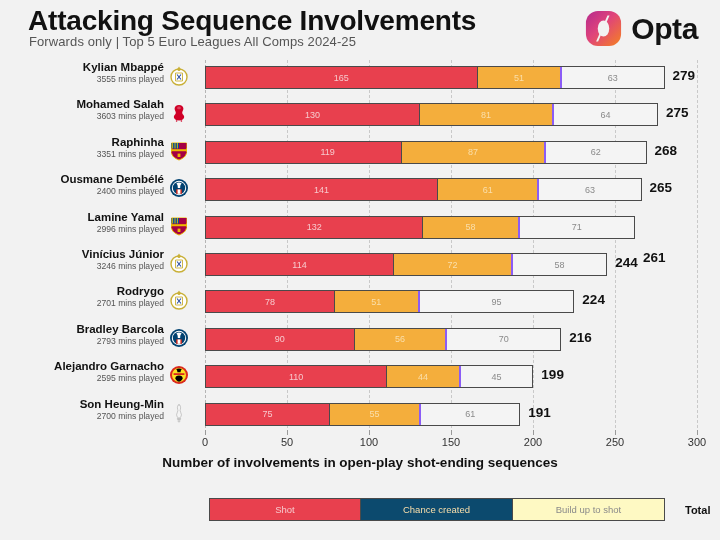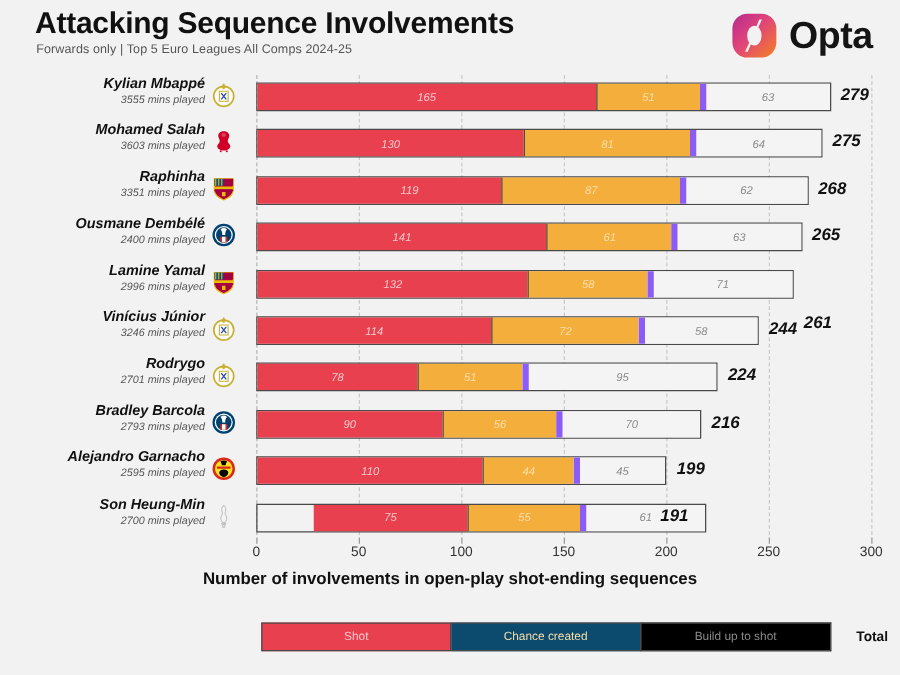--- a/index.html
+++ b/index.html
@@ -9,33 +9,33 @@
     font-family:"Liberation Sans","DejaVu Sans",sans-serif;
     color:#1a1a1a;
     position:relative;
   }
   .chart-root{position:relative;width:720px;height:540px;}
 
   
   .header{position:absolute;left:0;top:0;width:720px;height:58px;}
   .title{
     position:absolute;left:28px;top:5px;
-    font-size:24px;font-weight:bold;letter-spacing:-0.2px;color:#111;
+    font-size:28px;font-weight:bold;letter-spacing:-0.2px;color:#111;
     white-space:nowrap;
   }
   .subtitle{
     position:absolute;left:29px;top:34px;
-    font-size:10px;color:#555;white-space:nowrap;letter-spacing:0.1px;
+    font-size:13px;color:#555;white-space:nowrap;letter-spacing:0.1px;
   }
   .logo-wrap{position:absolute;right:22px;top:10px;display:flex;align-items:center;gap:9px;}
   .logo-mark{width:37px;height:37px;display:block;}
   .logo-text{font-size:30px;font-weight:bold;color:#141414;letter-spacing:-0.4px;}
 
   
-  .plot{position:absolute;left:0;top:58px;width:720px;height:380px;font-style:italic;}
+  .plot{position:absolute;left:0;top:58px;width:720px;height:380px;}
   .gridlines{position:absolute;left:0;top:0;width:720px;height:372px;}
   .gridline{
     position:absolute;top:2px;width:0;height:368px;
     border-left:1px dashed #c9c9c9;
   }
   .gridline.zero{border-left:1px dashed #b5b5b5;}
 
   .row{position:absolute;left:0;width:720px;height:37.4px;}
   .names{
     position:absolute;right:556px;top:2px;width:150px;text-align:right;
@@ -52,21 +52,21 @@
     display:flex;align-items:stretch;
     border:1px solid #4a4a4a;box-sizing:content-box;
   }
   .seg{
     position:relative;height:100%;
     display:flex;align-items:center;justify-content:center;
     font-size:9px;overflow:hidden;box-sizing:border-box;
   }
   .seg.shot{background:#e8404e;color:#f7c9cd;}
   .seg.chance{background:#f4ae3c;color:#fadfab;border-left:1px solid #4a4a4a;}
-  .seg.build{background:#f4f4f4;color:#8a8a8a;border-left:5px solid #8b5cf6;}
+  .seg.build{background:#f4f4f4;color:#8a8a8a;border-left:2px solid #8b5cf6;}
   .total{
     position:absolute;top:9px;
     font-size:13.5px;font-weight:bold;color:#111;white-space:nowrap;
   }
 
   
   .axis{position:absolute;left:0;top:430px;width:720px;height:40px;}
   .tick{
     position:absolute;top:0;width:0;height:5px;border-left:1px solid #9a9a9a;
   }
@@ -80,21 +80,21 @@
   }
 
   
   .legend{position:absolute;left:209px;top:498px;height:23px;display:flex;align-items:stretch;}
   .lgitem{
     display:flex;align-items:center;justify-content:center;
     font-size:9.5px;border:1px solid #4a4a4a;box-sizing:border-box;
   }
   .lgitem.shot{background:#e8404e;color:#f7c9cd;width:152px;}
   .lgitem.chance{background:#0c4a6e;color:#fadfab;width:152px;border-left:none;}
-  .lgitem.build{background:#000000;color:#8a8a8a;width:152px;border-left:none;}
+  .lgitem.build{background:#fef9c3;color:#8a8a8a;width:152px;border-left:none;}
   .lgtotal{
     margin-left:9px;display:flex;align-items:center;
     font-size:11px;font-weight:bold;color:#111;
   }
 </style>
 </head>
 <body>
 
 <div class="chart-root">
 
@@ -331,21 +331,21 @@
             <div class="pmins">2700 mins played</div>
           </div>
           <div class="badge">
             <svg width="22" height="22" viewBox="0 0 22 22">
               <path d="M11 2.2 c1.1 1.1 1.6 2.3 1.6 3.6 c0 1.1-.5 1.9-.5 2.9 c0 1.4 1.3 2.3 1.3 3.9 c0 1.9-1.2 3.2-2.4 3.9 c-1.2-.7-2.4-2-2.4-3.9 c0-1.6 1.3-2.5 1.3-3.9 c0-1-.5-1.8-.5-2.9 c0-1.3 .5-2.5 1.6-3.6z" fill="#f4f4f4" stroke="#9a9a9a" stroke-width="0.5"></path>
               <path d="M11 2.2 c.8 .5 1.3 1.1 1.4 1.6 c-.6-.2-1.8-.2-2.5 .2 c.1-.7 .5-1.3 1.1-1.8z" fill="#ccc"></path>
               <path d="M9.4 16.3 h3.2 v1.1 h-3.2 z" fill="#dedede" stroke="#9a9a9a" stroke-width="0.4"></path>
               <path d="M10.2 17.6 h1.6 v2.3 h-1.6 z" fill="#e8e8e8" stroke="#9a9a9a" stroke-width="0.4"></path>
             </svg>
           </div>
-          <div class="bar" style="left: 205px; width: 313.24px; padding-left: 45px;">
+          <div class="bar" style="left: 205px; width: 313.24px;">
             <div class="seg shot" style="width: 39.267%;">75</div>
             <div class="seg chance" style="width: 28.7958%;">55</div>
             <div class="seg build" style="width: 31.9372%;">61</div>
           </div>
           <div class="total" style="left: 528.24px;">191</div>
         </div>
       </div>
   </div>
 
   <div class="axis">

